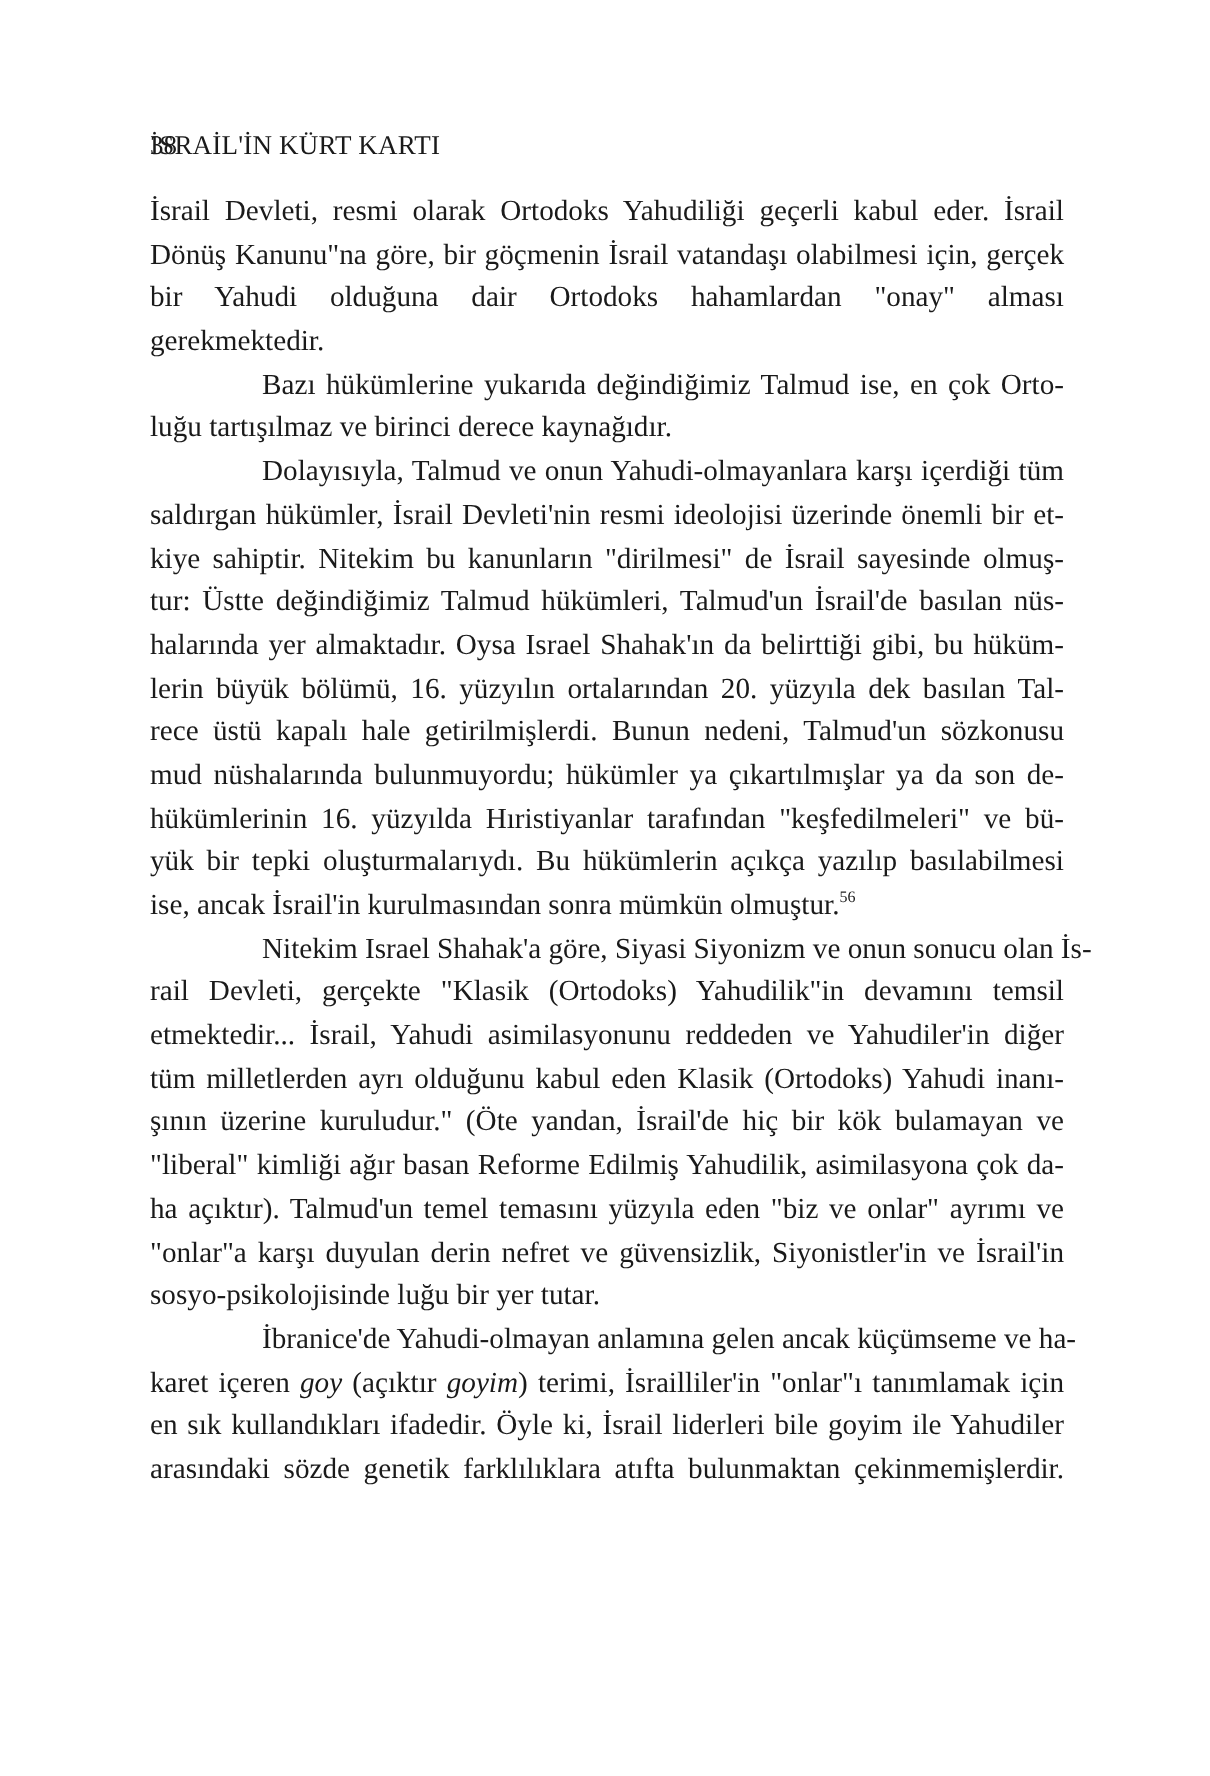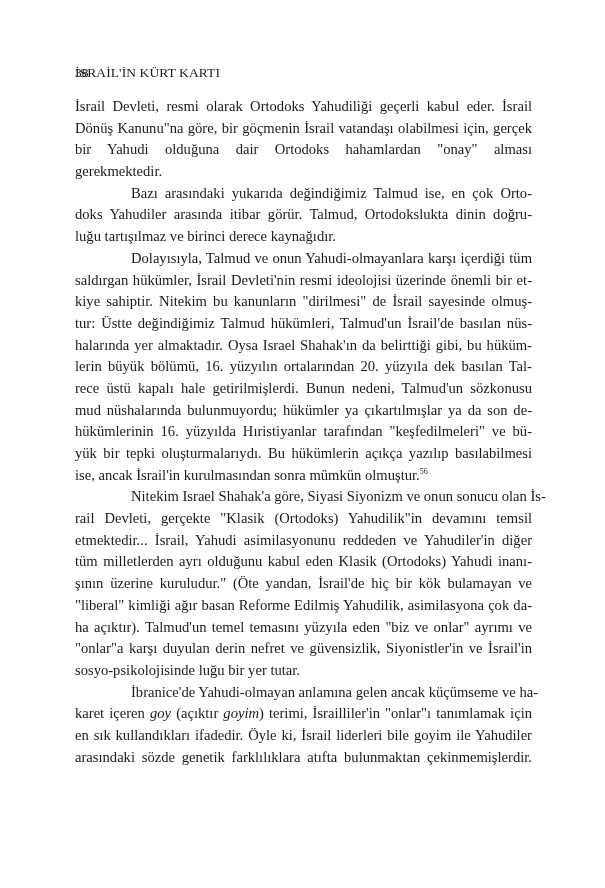--- a/index.html
+++ b/index.html
@@ -70,22 +70,21 @@
   <div class="body-text">
 
     <p class="para">
       <span class="line">İsrail Devleti, resmi olarak Ortodoks Yahudiliği geçerli kabul eder. İsrail</span>
       <span class="line">Dönüş Kanunu"na göre, bir göçmenin İsrail vatandaşı olabilmesi için, gerçek</span>
       <span class="line">bir Yahudi olduğuna dair Ortodoks hahamlardan "onay" alması</span>
       <span class="line last">gerekmektedir.</span>
     </p>
 
     <p class="para">
-      <span class="line first-indent">Bazı arasındaki yukarıda değindiğimiz Talmud ise, en çok Orto-</span>
-      <span class="line">doks Yahudiler arasında itibar görür. Talmud, Ortodokslukta dinin doğru-</span>
+      <span class="line first-indent">Bazı hükümlerine yukarıda değindiğimiz Talmud ise, en çok Orto-</span>
       <span class="line last">luğu tartışılmaz ve birinci derece kaynağıdır.</span>
     </p>
 
     <p class="para">
       <span class="line first-indent">Dolayısıyla, Talmud ve onun Yahudi-olmayanlara karşı içerdiği tüm</span>
       <span class="line">saldırgan hükümler, İsrail Devleti'nin resmi ideolojisi üzerinde önemli bir et-</span>
       <span class="line">kiye sahiptir. Nitekim bu kanunların "dirilmesi" de İsrail sayesinde olmuş-</span>
       <span class="line">tur: Üstte değindiğimiz Talmud hükümleri, Talmud'un İsrail'de basılan nüs-</span>
       <span class="line">halarında yer almaktadır. Oysa Israel Shahak'ın da belirttiği gibi, bu hüküm-</span>
       <span class="line">lerin büyük bölümü, 16. yüzyılın ortalarından 20. yüzyıla dek basılan Tal-</span>

